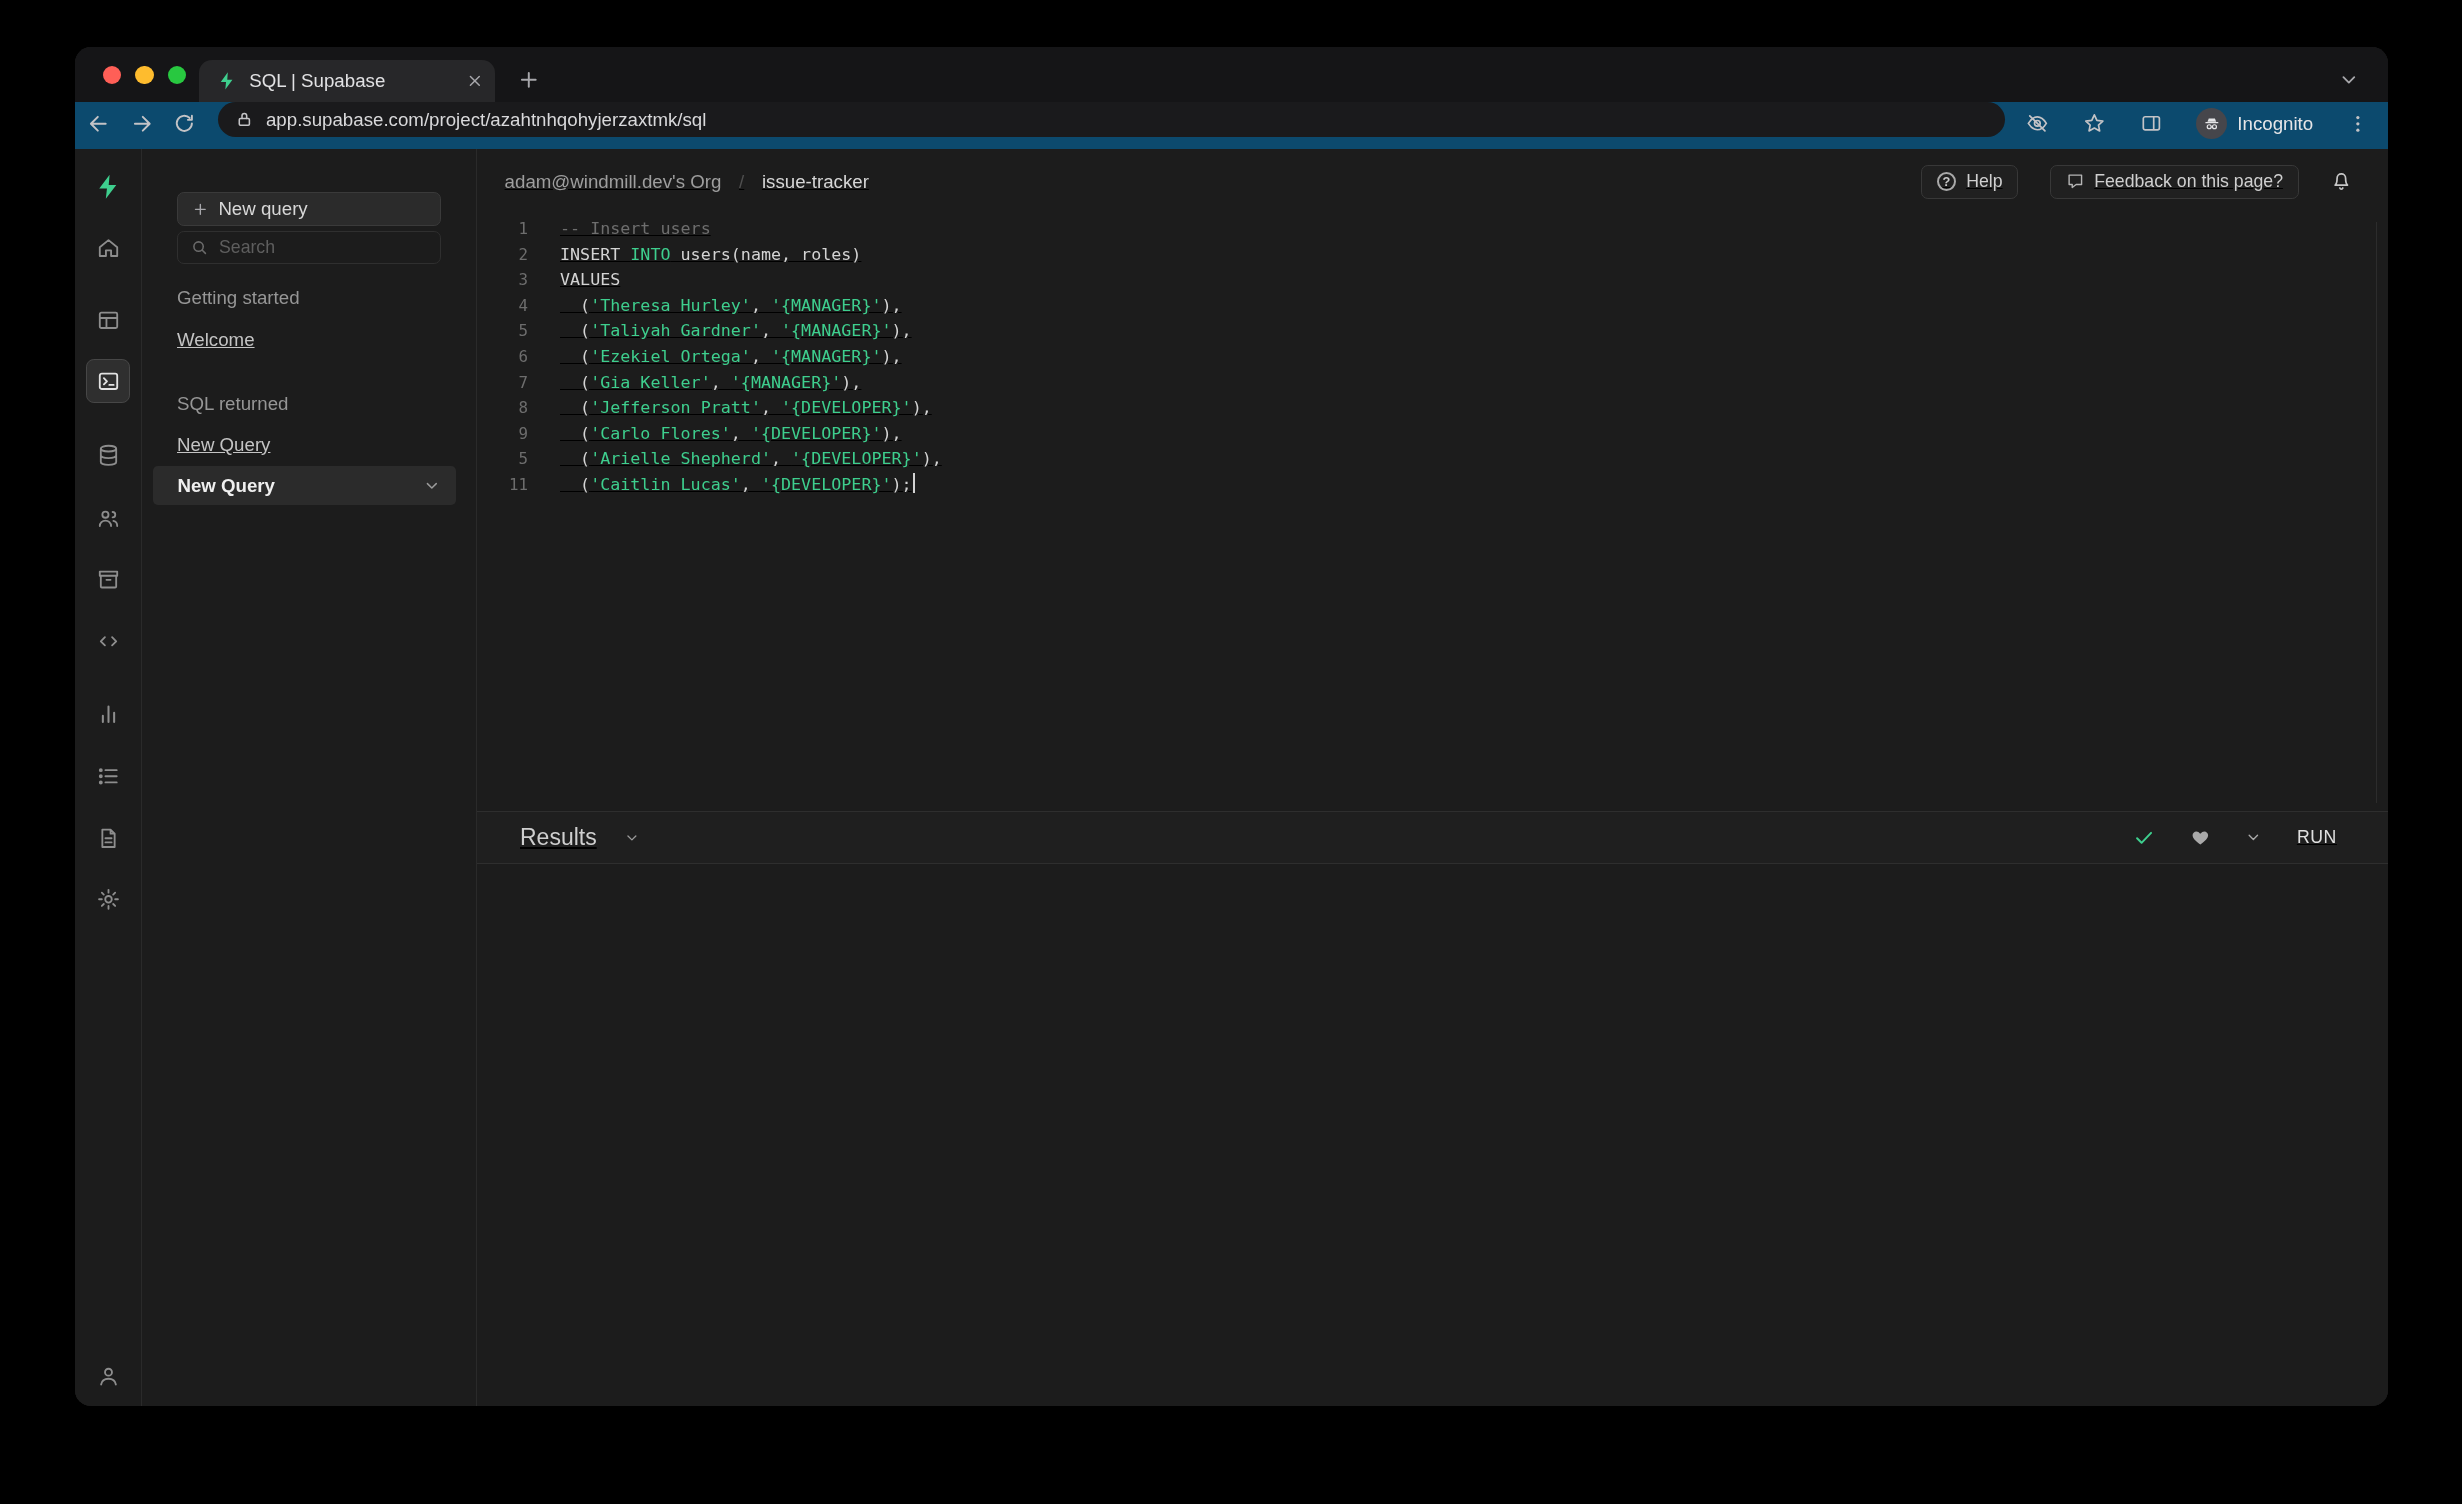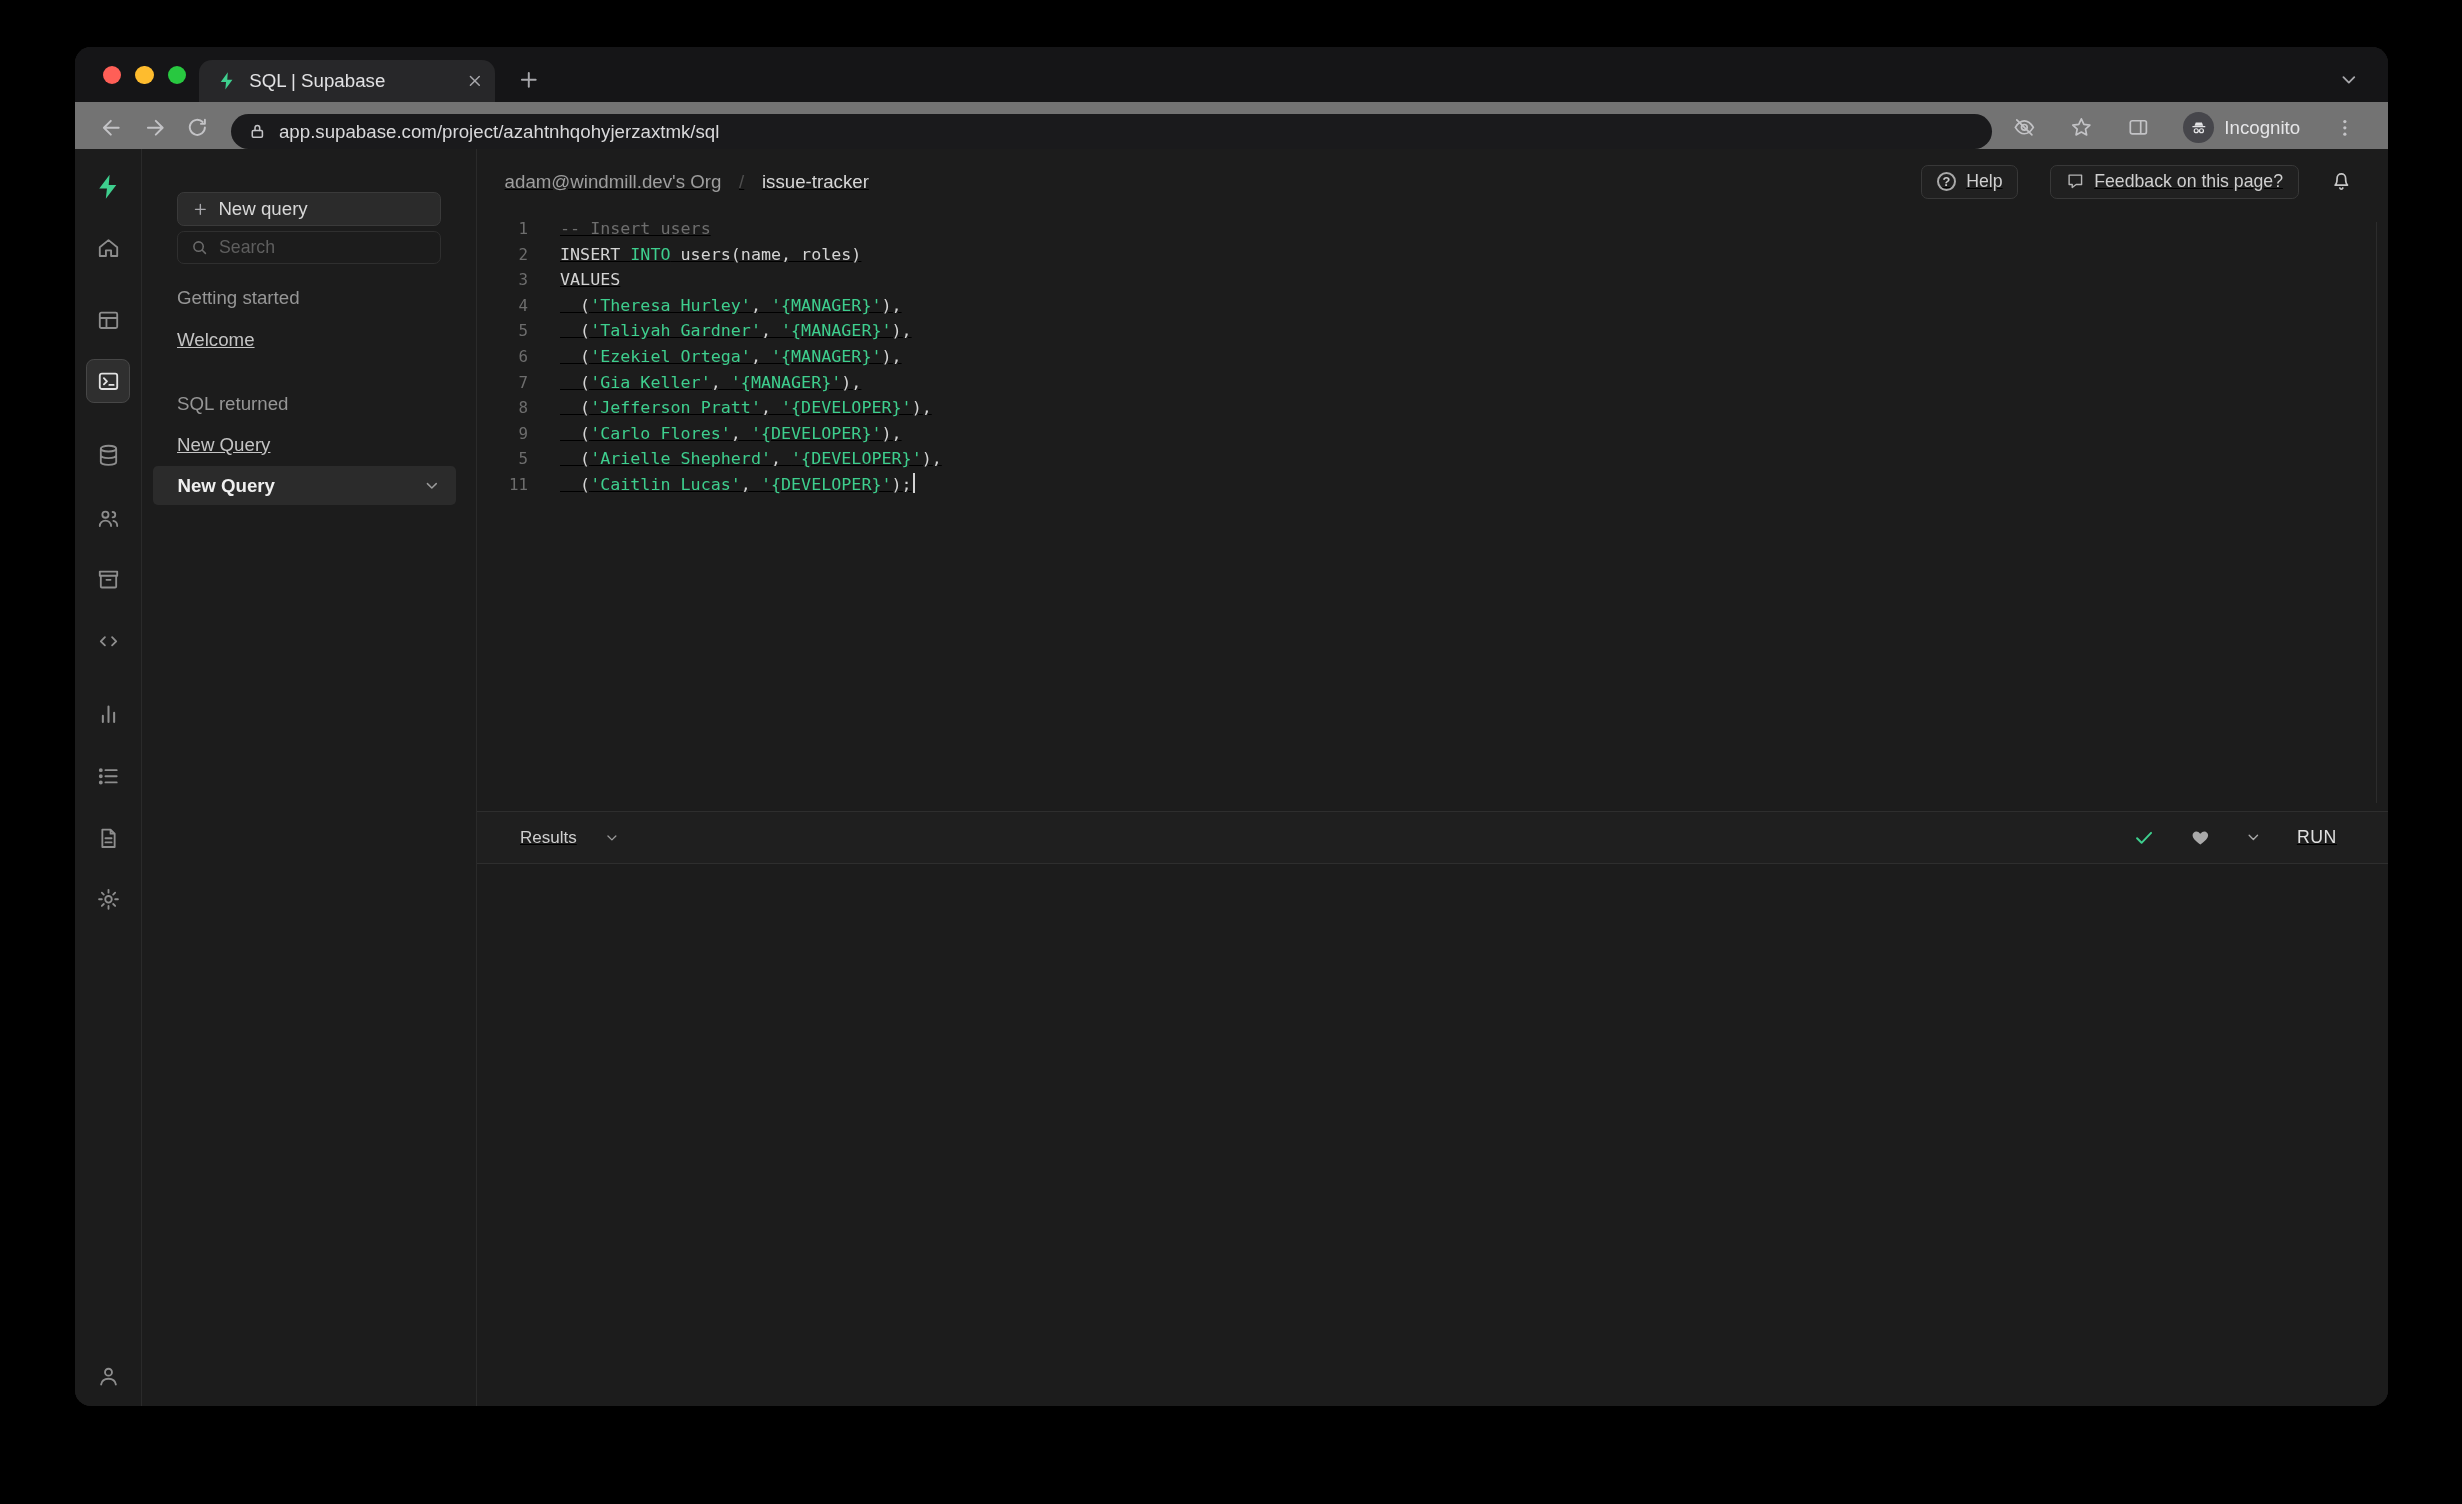--- a/index.html
+++ b/index.html
@@ -19,22 +19,22 @@
   .light.red{background:#ff5f57}.light.yellow{background:#febc2e}.light.green{background:#28c840}
   .tab { position:absolute; left:124px; top:12.8px; width:296px; height:42px;
          background:#272729; border-radius:12.8px 12.8px 0 0; display:flex; align-items:center;
          padding:0 11.8px 0 17.7px; gap:12.8px; }
   .tab-title { flex:1; font-size:18.7px; color:#e2e2e4; white-space:nowrap; overflow:hidden; }
   .icon-btn { display:flex; align-items:center; justify-content:center; color:#a7a7ab; }
   .newtab { position:absolute; left:435px; top:13.8px; width:37px; height:37px; }
   .strip-chev { position:absolute; right:25.6px; top:18.7px; width:27.6px; height:27.6px; }
 
   
-  .toolbar { position:relative; height:47px; background:#737373; display:flex;
-             align-items:flex-end; padding:0 15px; }
+  .toolbar { position:relative; height:47px; background:#0c4a6e; display:flex;
+             align-items:flex-start; padding:0 2px; }
   .nav-btn { width:43px; height:43px; color:#c3c3c6; }
   .omnibox { flex:1; height:35px; margin:0 11.8px; background:#1a1a1c; border-radius:17.7px;
              display:flex; align-items:center; padding:0 17.7px; gap:11.8px; }
   .url { font-size:18.7px; color:#d9d9db; white-space:nowrap; }
   .tb-right { display:flex; align-items:center; gap:16px; margin-right:7.9px; }
   .tb-right .nav-btn { width:41px; }
   .incog { display:flex; align-items:center; gap:9.9px; margin:0 7.9px; }
   .incog-circle { width:31.5px; height:31.5px; border-radius:50%; background:#46464b;
                   display:flex; align-items:center; justify-content:center; color:#e4e4e6; }
   .incog-label { font-size:18.7px; color:#e6e6e8; }
@@ -96,21 +96,21 @@
   .code { margin-left:83px; white-space:pre; }
   .cl { height:25.6px; }
   .caret { display:inline-block; width:2px; height:19.7px; background:#d2d2d2;
            vertical-align:-3px; margin-left:1px; }
   .editor-divider { position:absolute; top:7.9px; bottom:7.9px; right:10.8px; width:1px; background:#2c2c2c; }
 
   
   .results-bar { flex:none; height:53px; background:#1f1f1f; border-top:1px solid #2e2e2e;
                  border-bottom:1px solid #2e2e2e; display:flex; align-items:center;
                  padding:0 51px 0 43px; }
-  .results-label { display:flex; align-items:center; gap:27px; font-size:17px; color:#cfcfcf; cursor:pointer;text-align:center; }
+  .results-label { display:flex; align-items:center; gap:27px; font-size:23px; color:#cfcfcf; cursor:pointer;text-align:center; }
   .results-label .chev { color:#9a9a9a; }
   .results-right { margin-left:auto; display:flex; align-items:center; gap:35px; }
   .check-icon { color:#3ecf8e; }
   .heart-icon { color:#a9a9a9; }
   .small-chev { color:#a9a9a9; }
   .run-btn { font-size:17.7px; color:#e0e0e0; letter-spacing:0.6px; background:none; border:none;
              cursor:pointer; font-family:inherit; }
   .results-msg { padding:25.6px 0 0 29.6px; font-family:"DejaVu Sans Mono", monospace;
                  font-size:17px; color:#cfcfcf; }
   .fill { flex:1; }

